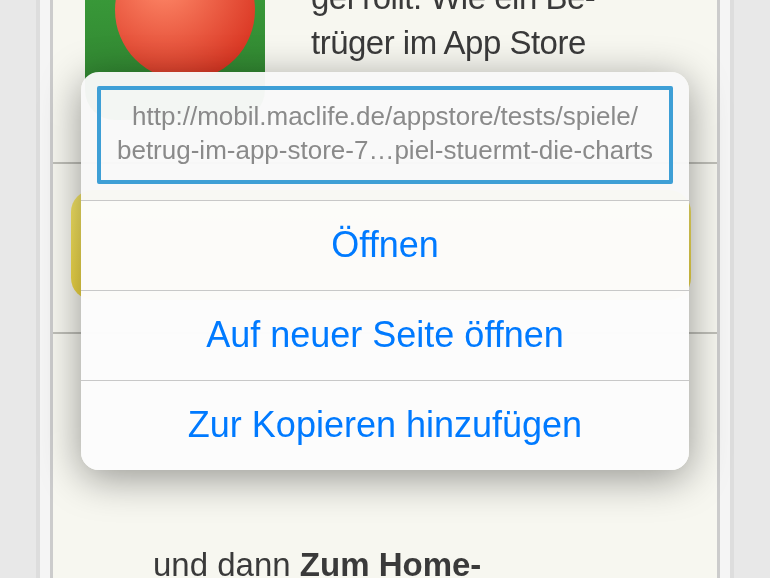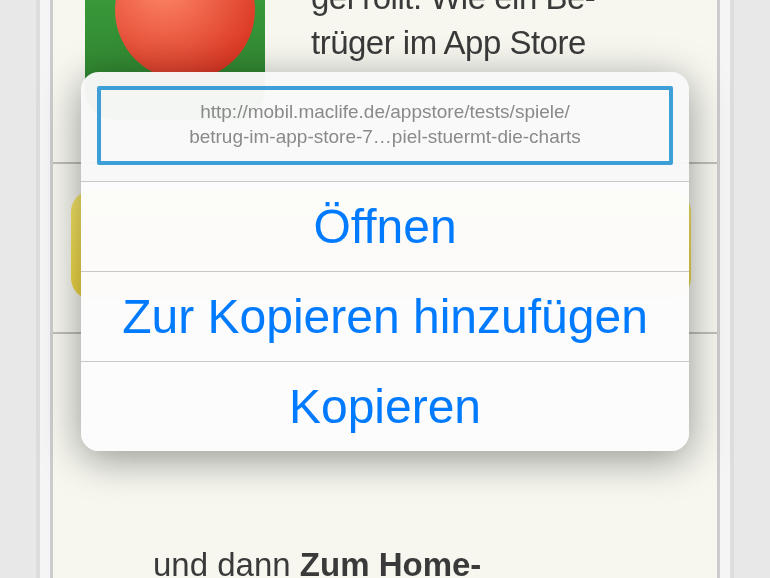--- a/index.html
+++ b/index.html
@@ -124,36 +124,36 @@
       padding: 14px 10px 16px 10px;
       text-align: center;
     }
     .url-box {
       margin: 0 6px;
       padding: 10px 8px 12px 8px;
       border: 4px solid #3e9fd6;
       border-radius: 2px;
       background: rgba(255,255,255,0.2);
       color: #8a8a8a;
-      font-size: 19px;
+      font-size: 26px;
       line-height: 1.3;
       text-align: center;
       word-break: break-all;
     }
     .url-line1 { display: block; }
     .url-line2 { display: block; }
 
     .sheet-button {
       border-top: 1px solid #c8c8c8;
       height: 90px;
       display: flex;
       align-items: center;
       justify-content: center;
       color: #007aff;
-      font-size: 48px;
+      font-size: 36px;
       font-weight: 400;
       cursor: pointer;
       background: rgba(255,255,255,0.5);
     }
     .sheet-button:first-of-type {
       background: linear-gradient(90deg, rgba(248,240,180,0.7) 0%, rgba(255,255,255,0.5) 35%);
     }
   </style>
 </head>
 <body>
@@ -172,19 +172,19 @@
       </div>
 
       <div class="action-sheet">
         <div class="sheet-header">
           <div class="url-box">
             <span class="url-line1">http://mobil.maclife.de/appstore/tests/spiele/</span>
             <span class="url-line2">betrug-im-app-store-7…piel-stuermt-die-charts</span>
           </div>
         </div>
         <div class="sheet-button">Öffnen</div>
+        <div class="sheet-button">Auf neuer Seite öffnen</div>
         <div class="sheet-button">Zur Kopieren hinzufügen</div>
-        <div class="sheet-button">Kopieren</div>
       </div>
 
     </div>
   </div>
 </div>
 
 </body></html>

